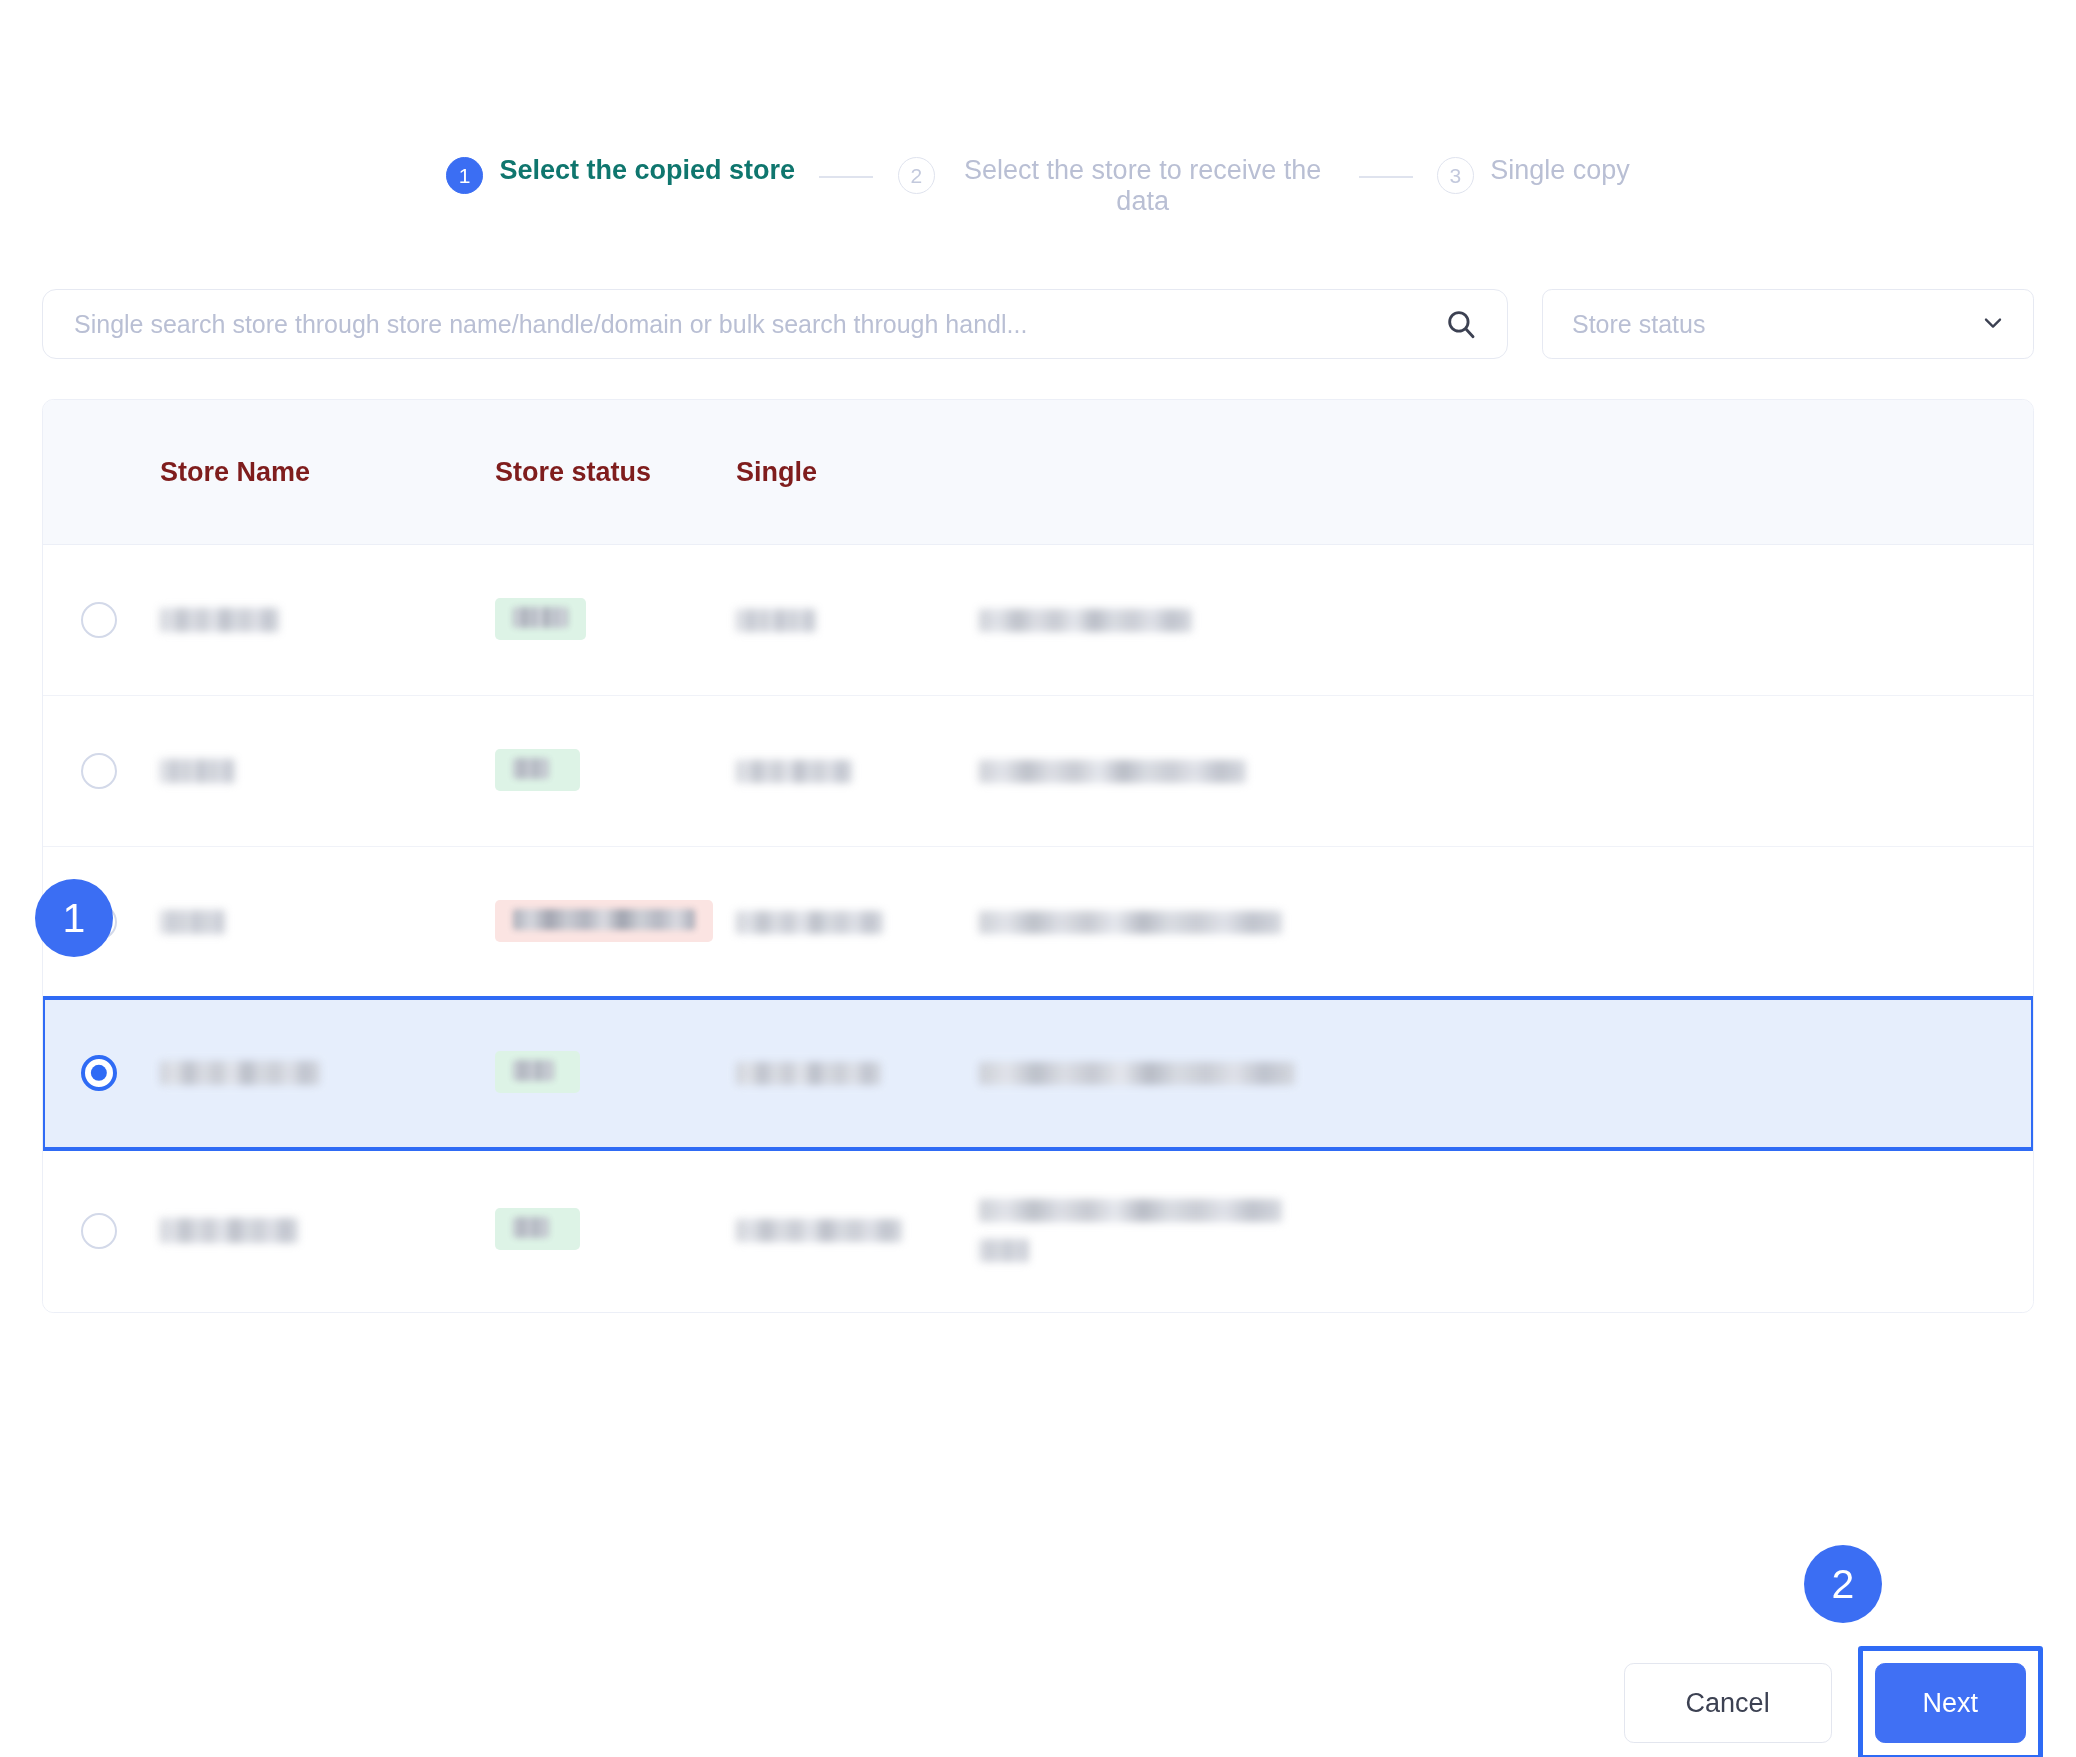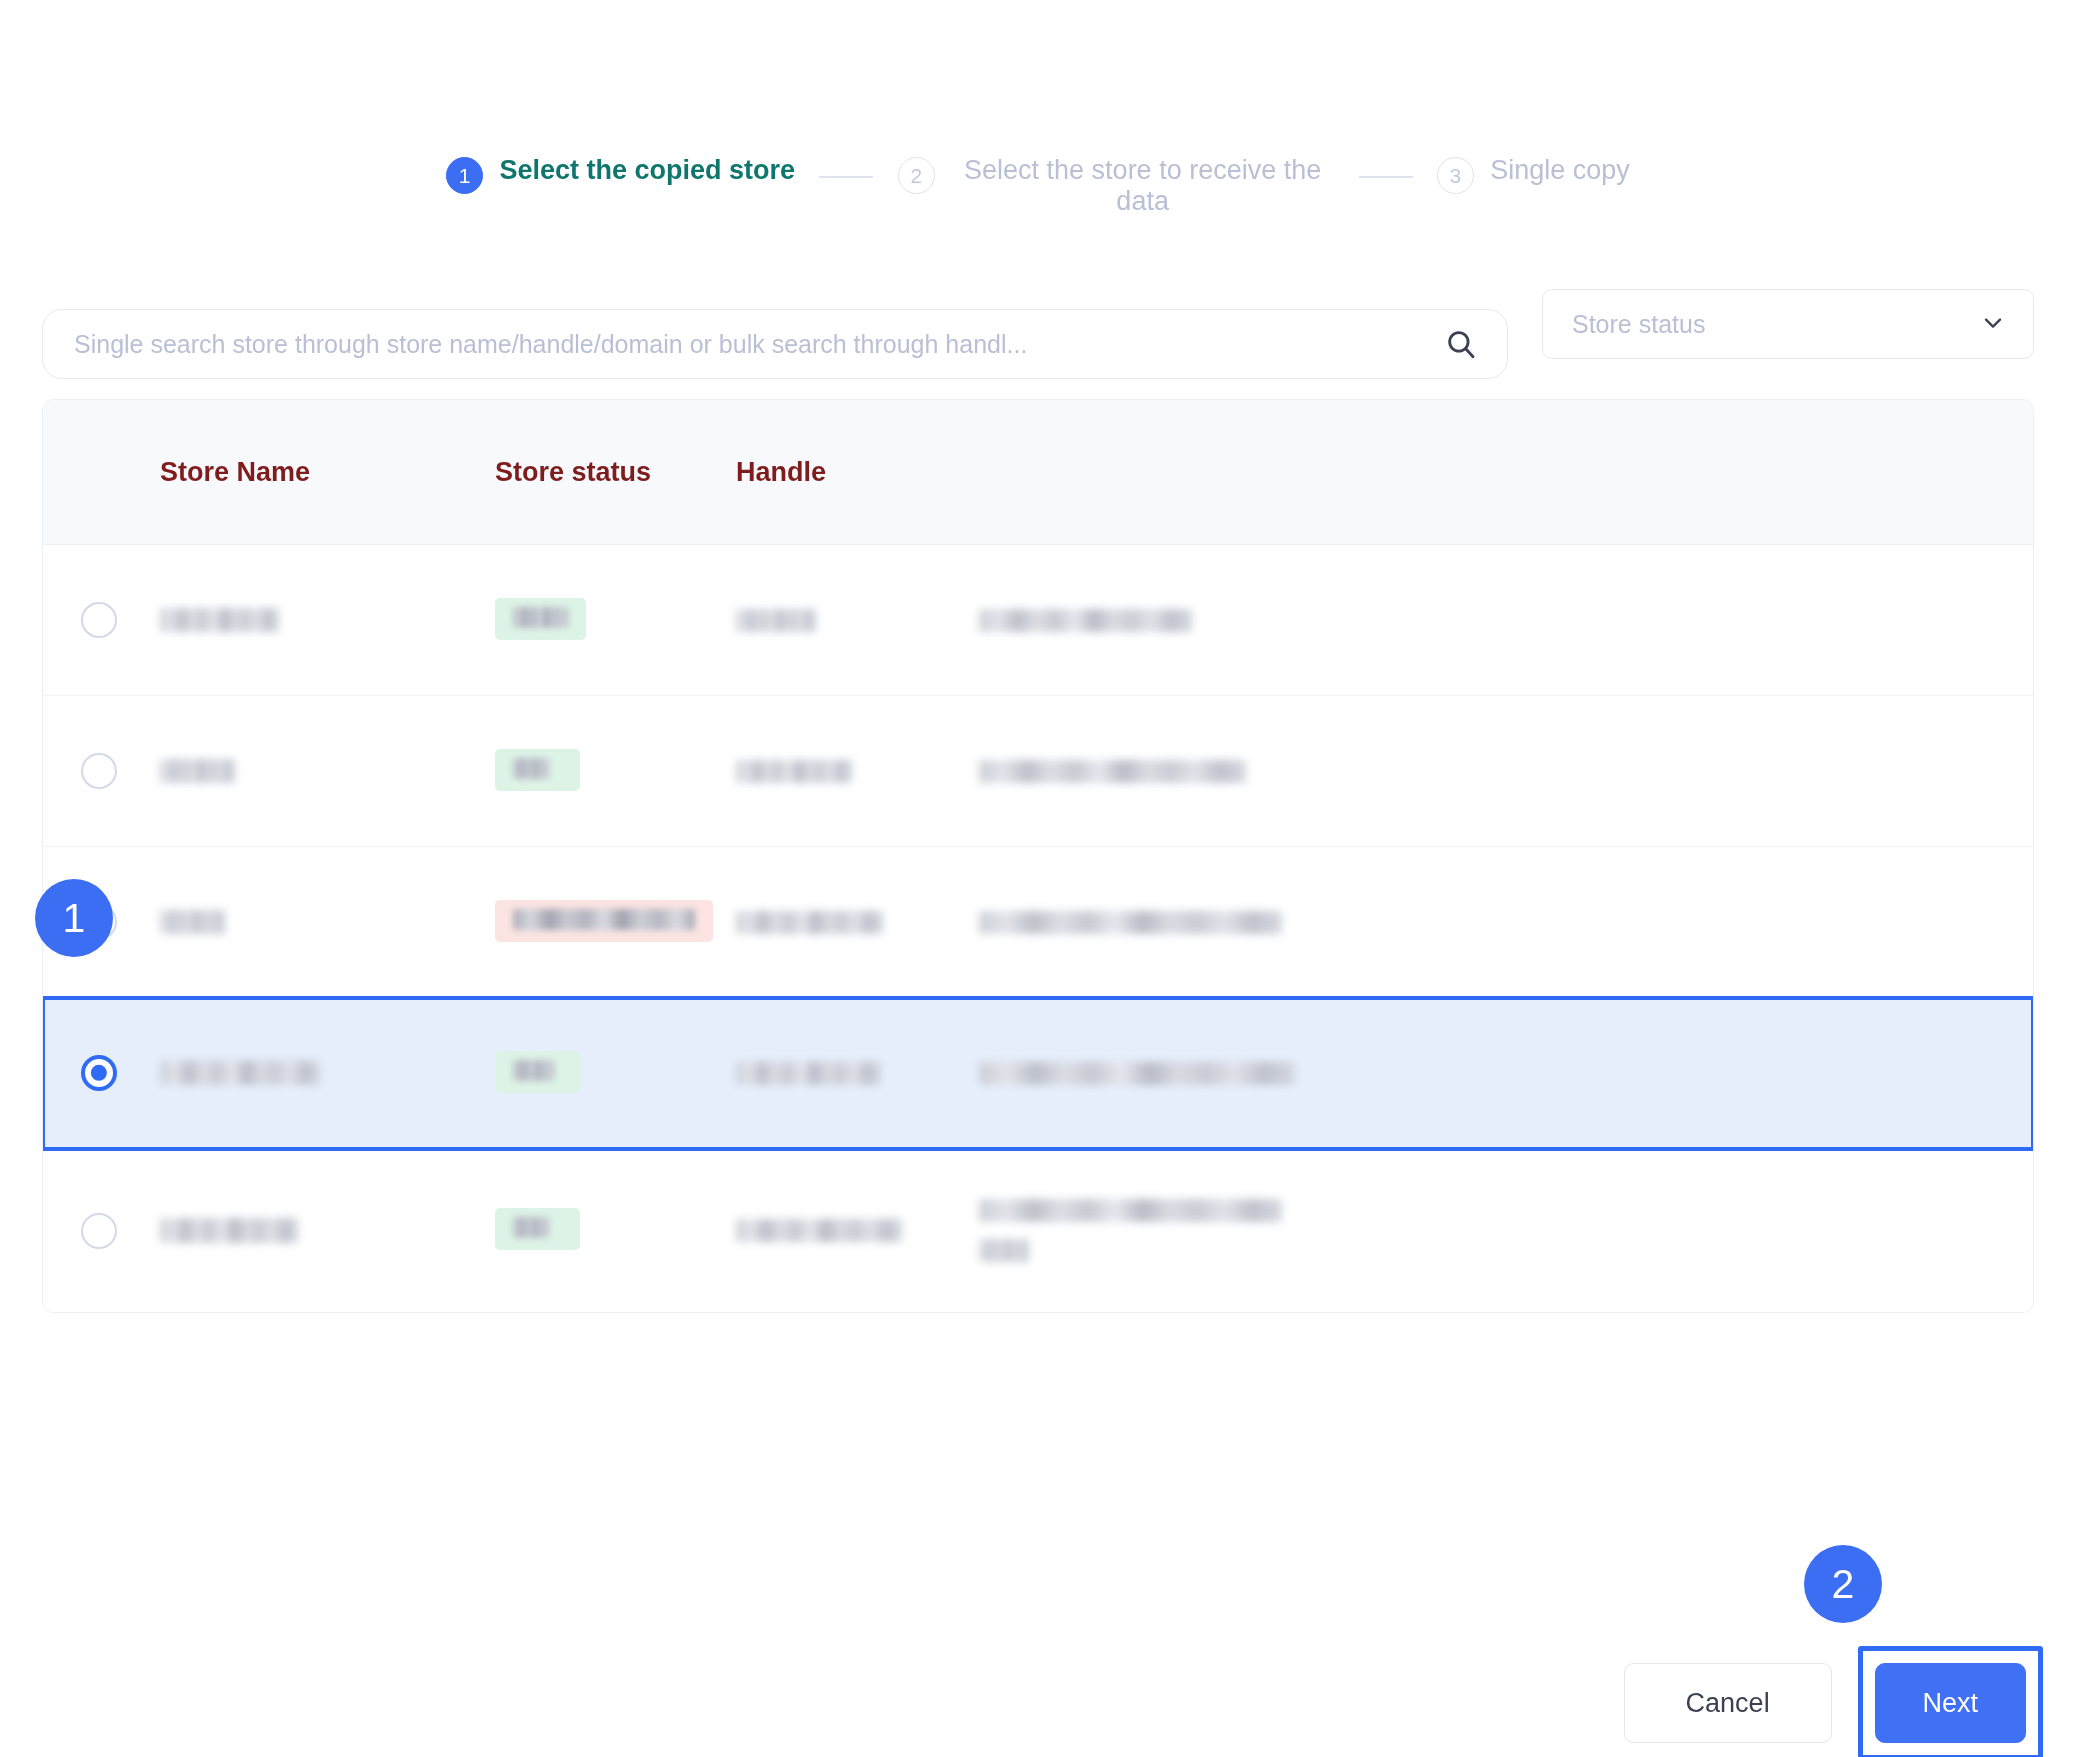--- a/index.html
+++ b/index.html
@@ -105,25 +105,24 @@
     left: 42px;
     width: 1992px;
     display: flex;
     gap: 34px;
   }
   .search-box {
     position: relative;
     flex: 0 0 1466px;
     height: 70px;
     border: 1.6px solid #e6e9f2;
-    border-radius: 20px;
-    background: #ffffff;
-    display: flex;
-    align-items: center;
-    margin-top: 20px;
+    border-radius: 14px;
+    background: #ffffff;
+    display: flex;
+    align-items: center;
   }
   .search-box input {
     border: none;
     outline: none;
     background: transparent;
     font-family: "Liberation Sans", sans-serif;
     font-size: 25px;
     color: #2a2d38;
     padding: 0 65px 0 31px;
     width: 100%;
@@ -368,21 +367,21 @@
     </div>
 
   </div>
 
   <div class="table-wrap">
 
     <div class="t-head">
       <div class="cell c-radio"></div>
       <div class="cell c-name">Store Name</div>
       <div class="cell c-status">Store status</div>
-      <div class="cell c-handle">Handle</div>
+      <div class="cell c-handle">Single</div>
     </div>
 
     <div class="t-row">
       <div class="cell c-radio">
         <span class="radio"></span>
       </div>
       <div class="cell c-name">
         <span class="blur" style="width:119px;height:24.4px;"></span>
       </div>
       <div class="cell c-status">

